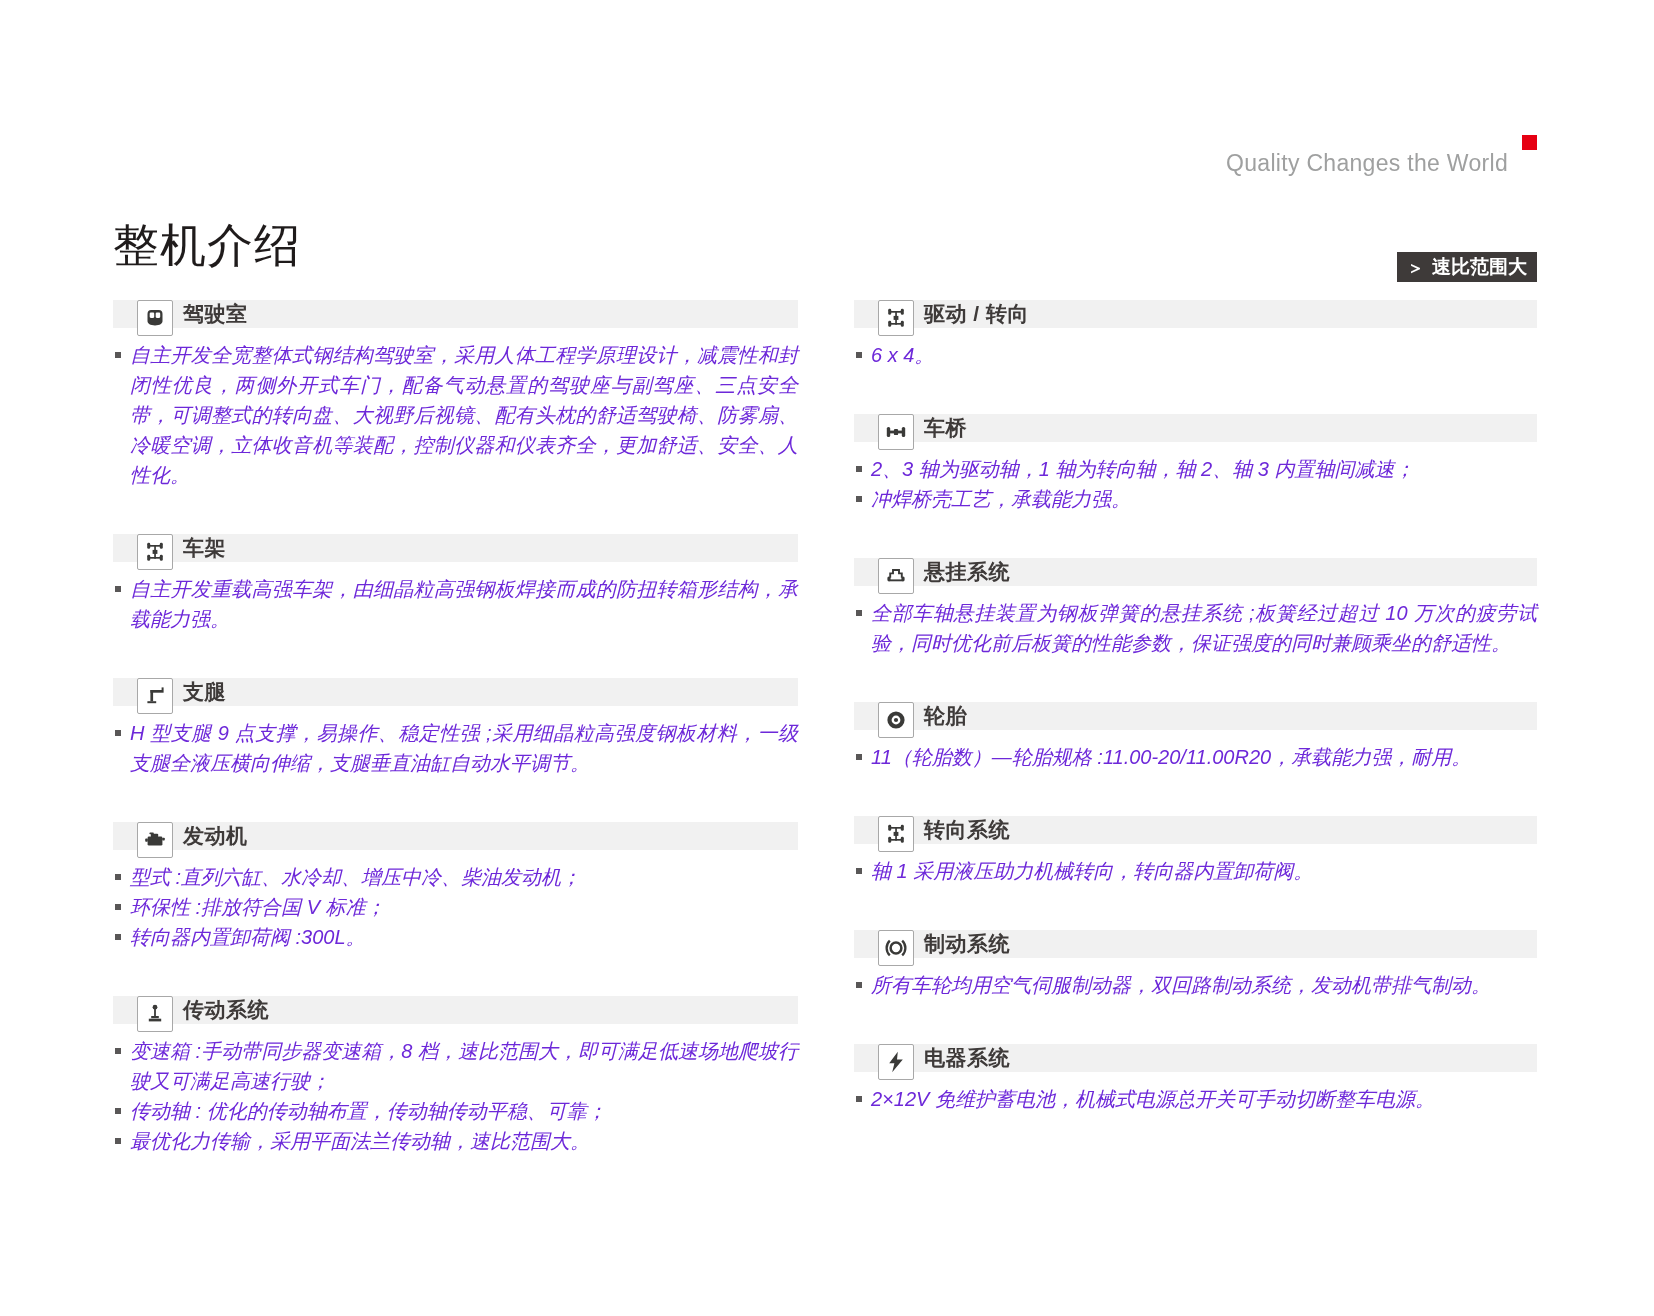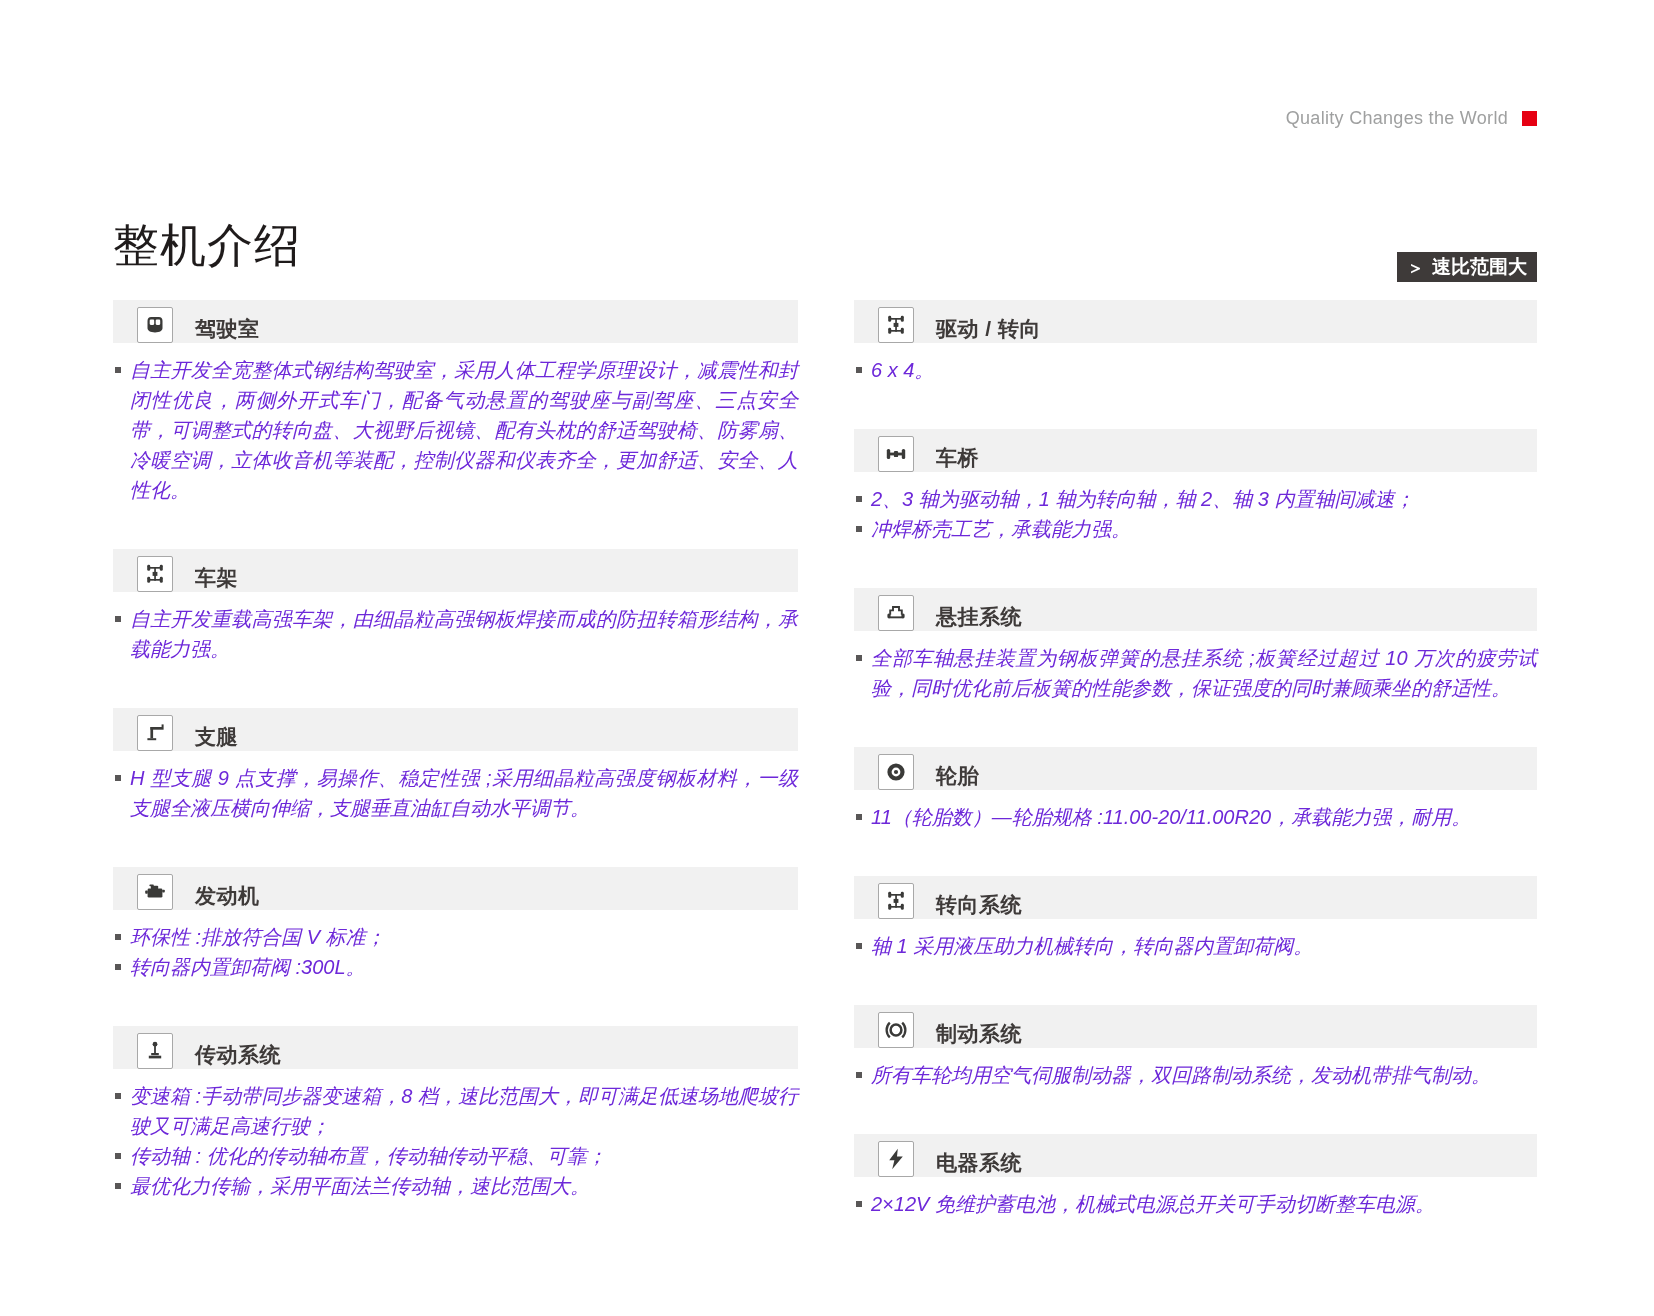--- a/index.html
+++ b/index.html
@@ -9,21 +9,21 @@
     background:#ffffff;
     font-family:"Liberation Sans","DejaVu Sans",sans-serif;
     overflow:hidden;
   }
   
   .slogan-row{
     position:absolute;top:108px;right:117px;
     display:flex;align-items:center;gap:14px;
   }
   .slogan-text{
-    font-size:18px;color:#9fa0a0;letter-spacing:.3px;
+    font-size:23px;color:#9fa0a0;letter-spacing:.3px;margin-top:42px;
   }
   .red-square{width:15px;height:15px;background:#e60012;}
   
   .page-title{
     position:absolute;left:113px;top:188px;
     font-size:46px;font-weight:400;color:#1f1b1b;line-height:52px;
     letter-spacing:1px;
   }
   
   .badge{
@@ -36,22 +36,22 @@
   
   .columns{
     position:absolute;left:113px;top:300px;
     display:flex;gap:56px;align-items:flex-start;
   }
   .column{display:block;}
   .column-left{width:685px;}
   .column-right{width:683px;}
   .section{margin-bottom:44px;}
   .section-header{
-    height:43px;background:#f1f1f1;
-    display:flex;align-items:flex-end;gap:22px;
+    height:28px;background:#f1f1f1;
+    display:flex;align-items:flex-start;gap:10px;
     padding-left:24px;
   }
   .icon-box{
     width:36px;height:36px;background:#ffffff;
     border:1px solid #a8a8a8;border-radius:2px;
     display:flex;align-items:center;justify-content:center;
     box-sizing:border-box;flex:0 0 auto;
   }
   .icon-box svg{width:24px;height:24px;display:block;}
   .section-title{
@@ -151,20 +151,21 @@
                 <rect x="4.6" y="8.6" width="14.8" height="9" rx="1.4"></rect>
                 <rect x="7.8" y="5.8" width="7.4" height="3.4" rx="1"></rect>
                 <rect x="6.4" y="4.4" width="4.4" height="1.8" rx=".8"></rect>
                 <rect x="2.2" y="10.6" width="2.6" height="3.2" rx=".8"></rect>
                 <rect x="19.2" y="9.8" width="2.6" height="2.8" rx=".8"></rect>
               </svg>
       </span>
       <span class="section-title">发动机</span>
     </div>
     <ul class="bullets">
+            <li>型式 :直列六缸、水冷却、增压中冷、柴油发动机；</li>
             <li>环保性 :排放符合国 V 标准；</li>
             <li>转向器内置卸荷阀 :300L。</li>
           </ul>
   </div>
 
   <div class="section">
     <div class="section-header">
       <span class="icon-box">
         <svg viewBox="0 0 24 24" fill="#3a3a38" xmlns="http://www.w3.org/2000/svg">
                 <circle cx="12" cy="5.2" r="2.4"></circle>

